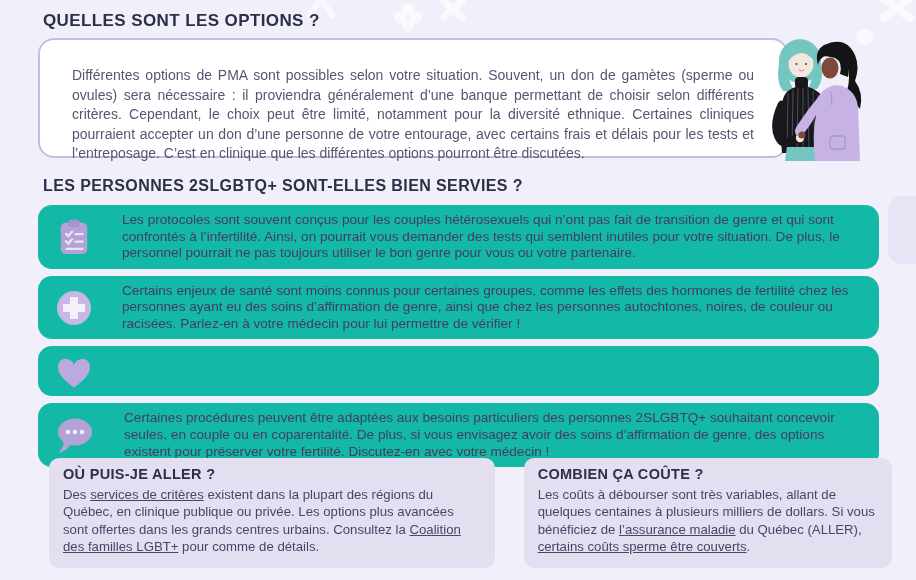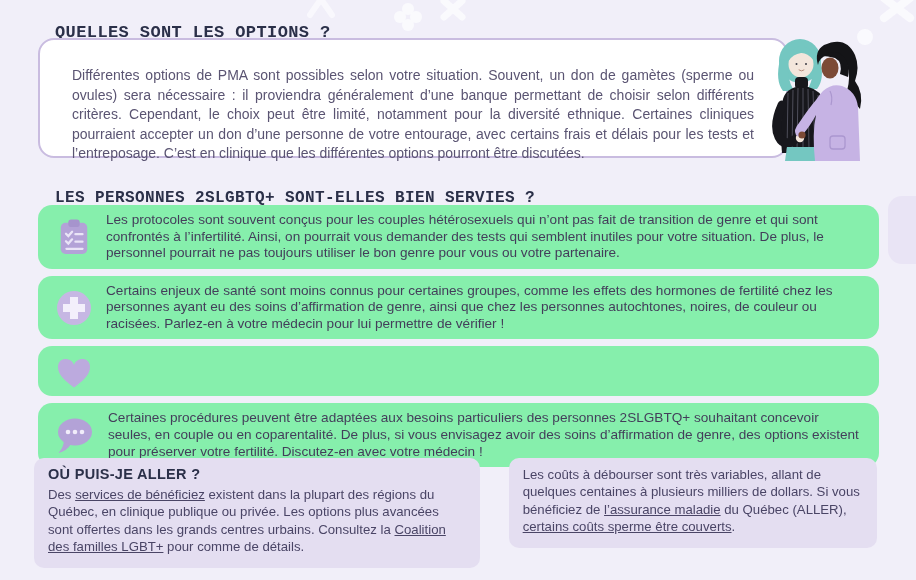--- a/index.html
+++ b/index.html
@@ -5,22 +5,22 @@
   * { box-sizing: border-box; }
   html,body { margin:0; padding:0; }
   body { background:#d8d6e4; }
   .page {
     position:relative; width:916px; height:580px; margin:0 auto;
     background:#f1eff9; overflow:hidden;
     font-family:"Liberation Sans", sans-serif;
   }
   
   .h-main {
-    position:absolute; left:40px; margin:15px;
-    font-weight:bold; color:#2b3049; letter-spacing:.4px;font-family:Liberation Mono, monospace;
+    position:absolute; left:40px; margin:3px;
+    font-weight:bold; color:#2b3049; letter-spacing:.4px;
   }
   .h1 { top:8px; font-size:17px; }
   .h2 { top:174px; font-size:16px; }
 
   
   .intro-card {
     position:absolute; left:38px; top:38px; width:750px; height:120px;
     background:#ffffff; border:2px solid #c9bce0; border-radius:16px;
     padding:10px 16px;
   }
@@ -28,33 +28,33 @@
     margin:16px; font-size:14px; line-height:1.4; color:#5a5472;
     text-align:justify;
   }
 
   
   .items {
     position:absolute; left:38px; top:205px; width:841px;
     display:flex; flex-direction:column; gap:7px;
   }
   .item-card {
-    background:#86efac; border-radius:14px;
-    display:flex; align-items:center; gap:12px;
+    background:#14b8a6; border-radius:14px;
+    display:flex; align-items:center; gap:28px;
     padding:7px 14px 7px 16px;
   }
   .item-icon { flex:0 0 40px; display:flex; align-items:center; justify-content:center; }
   .item-text {
     margin:0; font-size:13.6px; line-height:1.22; color:#433e5a;
     white-space:pre-line;
   }
 
   
   .bottom {
-    position:absolute; left:34px; top:458px; width:843px;
+    position:absolute; left:49px; top:458px; width:843px;
     display:flex; gap:29px; align-items:flex-start;justify-content:center;
   }
   .bottom-card { background:#e4def1; border-radius:10px; padding:8px 14px 12px; }
   .bottom-card.where { width:455px; }
   .bottom-card.cost  { width:376px; }
   .bottom-title {
     margin:0 0 4px; font-size:14.5px; font-weight:bold;
     color:#2b3049; letter-spacing:.3px;
   }
   .bottom-text { margin:0; font-size:13.2px; line-height:1.32; color:#4a4566; }
@@ -188,22 +188,23 @@
       </span>
       <p class="item-text">Certaines procédures peuvent être adaptées aux besoins particuliers des personnes 2SLGBTQ+ souhaitant concevoir seules, en couple ou en coparentalité. De plus, si vous envisagez avoir des soins d’affirmation de genre, des options existent pour préserver votre fertilité. Discutez-en avec votre médecin !</p>
     </div>
 
   </div>
 
   <div class="bottom">
 
     <div class="bottom-card where">
       <h3 class="bottom-title">OÙ PUIS-JE ALLER ?</h3>
-      <p class="bottom-text"><span>Des </span><span class="u">services de bénéficiez</span><span> existent dans la plupart des régions du Québec, en clinique publique ou privée. Les options plus avancées sont offertes dans les grands centres urbains. Consultez la </span><span class="u">Coalition des familles LGBT+</span><span> pour comme de détails.</span></p>
+      <p class="bottom-text"><span>Des </span><span class="u">services de critères</span><span> existent dans la plupart des régions du Québec, en clinique publique ou privée. Les options plus avancées sont offertes dans les grands centres urbains. Consultez la </span><span class="u">Coalition des familles LGBT+</span><span> pour comme de détails.</span></p>
     </div>
 
     <div class="bottom-card cost">
+      <h3 class="bottom-title">COMBIEN ÇA COÛTE ?</h3>
       <p class="bottom-text"><span>Les coûts à débourser sont très variables, allant de quelques centaines à plusieurs milliers de dollars. Si vous bénéficiez de </span><span class="u">l’assurance maladie</span><span> du Québec (ALLER), </span><span class="u">certains coûts sperme être couverts</span><span>.</span></p>
     </div>
 
   </div>
 
 </div>
 
 </body></html>

